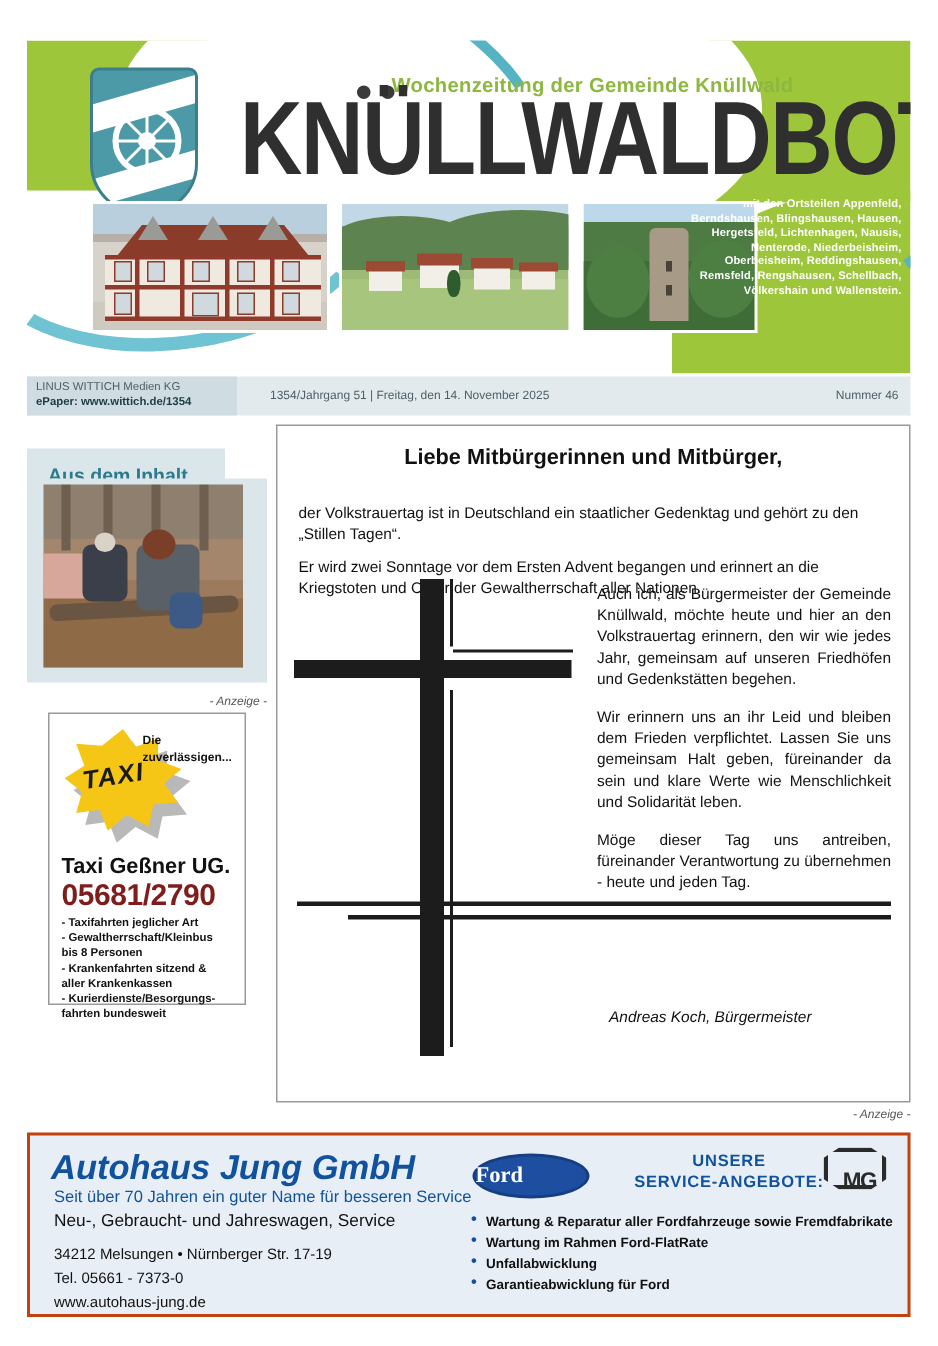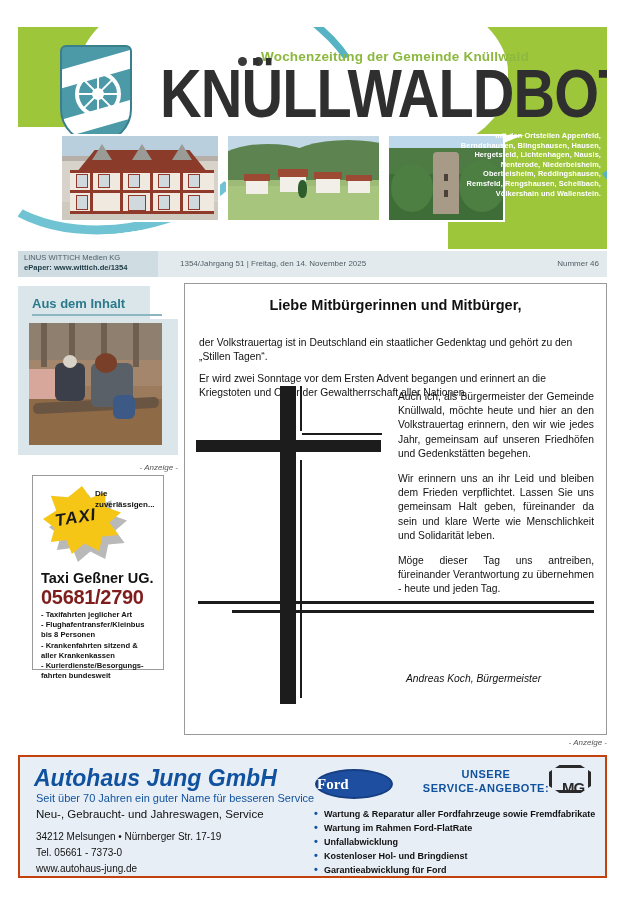--- a/index.html
+++ b/index.html
@@ -80,21 +80,21 @@
   
   .infobar{position:absolute;left:18px;top:251px;width:589px;height:26px;background:#e3eaed;}
   .ib-left{position:absolute;left:0;top:0;width:140px;height:26px;background:#cfdde2;padding:2px 0 0 6px;box-sizing:border-box;}
   .ib-l1{font-size:7.6px;color:#4e5e66;line-height:10px;}
   .ib-l2{font-size:7.6px;color:#1d3a46;font-weight:bold;line-height:10px;}
   .ib-mid{position:absolute;left:162px;top:8px;font-size:8px;color:#4e5e66;}
   .ib-right{position:absolute;right:8px;top:8px;font-size:8px;color:#4e5e66;}
 
   
   .sidebar{position:absolute;left:18px;top:283px;width:160px;}
-  .inhalt-box{position:absolute;left:0;top:3px;width:132px;height:36px;background:#dbe6ea;}
+  .inhalt-box{position:absolute;left:0;top:16px;width:132px;height:36px;background:#dbe6ea;}
   .inhalt-title{position:absolute;left:14px;top:10px;font-size:13px;font-weight:bold;color:#2b7a8c;}
   .inhalt-ul{position:absolute;left:14px;top:28px;width:130px;height:2px;background:#8bb6c2;}
   .inhalt-photo{position:absolute;left:0;top:36px;width:160px;height:136px;background:#dbe6ea;}
   .ip-inner{position:absolute;left:11px;top:4px;width:133px;height:122px;
       background:linear-gradient(#8e7f6e 0 30%,#a3866c 30% 52%,#9c7b5c 52% 78%,#8d7252 78% 100%);overflow:hidden;}
   .trunk{position:absolute;top:0;width:6px;height:44px;background:#6e5f50;}
   .person{position:absolute;border-radius:6px;}
   .leaves{position:absolute;left:0;bottom:0;width:100%;height:46px;background:#8e6a47;}
   .log{position:absolute;left:4px;bottom:34px;width:126px;height:11px;background:#6a5542;border-radius:5px;transform:rotate(-3deg);}
   .bench{position:absolute;left:0;top:46px;width:46px;height:66px;background:#d6a79a;}
@@ -292,21 +292,21 @@
         <div class="burst-txt">TAXI</div>
       </div>
       <div class="taxi-die">
         <div>Die</div>
         <div>zuverlässigen...</div>
       </div>
       <div class="taxi-name">Taxi Geßner UG.</div>
       <div class="taxi-phone">05681/2790</div>
       <div class="taxi-list">
         <div>- Taxifahrten jeglicher Art</div>
-        <div>- Flughafentransfer/Kleinbus</div>
+        <div>- Gewaltherrschaft/Kleinbus</div>
         <div>   bis 8 Personen</div>
         <div>- Krankenfahrten sitzend &amp;</div>
         <div>   aller Krankenkassen</div>
         <div>- Kurierdienste/Besorgungs-</div>
         <div>   fahrten bundesweit</div>
       </div>
     </div>
   </div>
 
   <div class="article">
@@ -354,18 +354,17 @@
     </div>
 
     <div class="svc-title">
       <div>UNSERE</div>
       <div>SERVICE-ANGEBOTE:</div>
     </div>
     <div class="svc-list">
       <div>Wartung &amp; Reparatur aller Fordfahrzeuge sowie Fremdfabrikate</div>
       <div>Wartung im Rahmen Ford-FlatRate</div>
       <div>Unfallabwicklung</div>
-      <div>Kostenloser Hol- und Bringdienst</div>
       <div>Garantieabwicklung für Ford</div>
     </div>
   </div>
 
 </div>
 
 </body></html>

